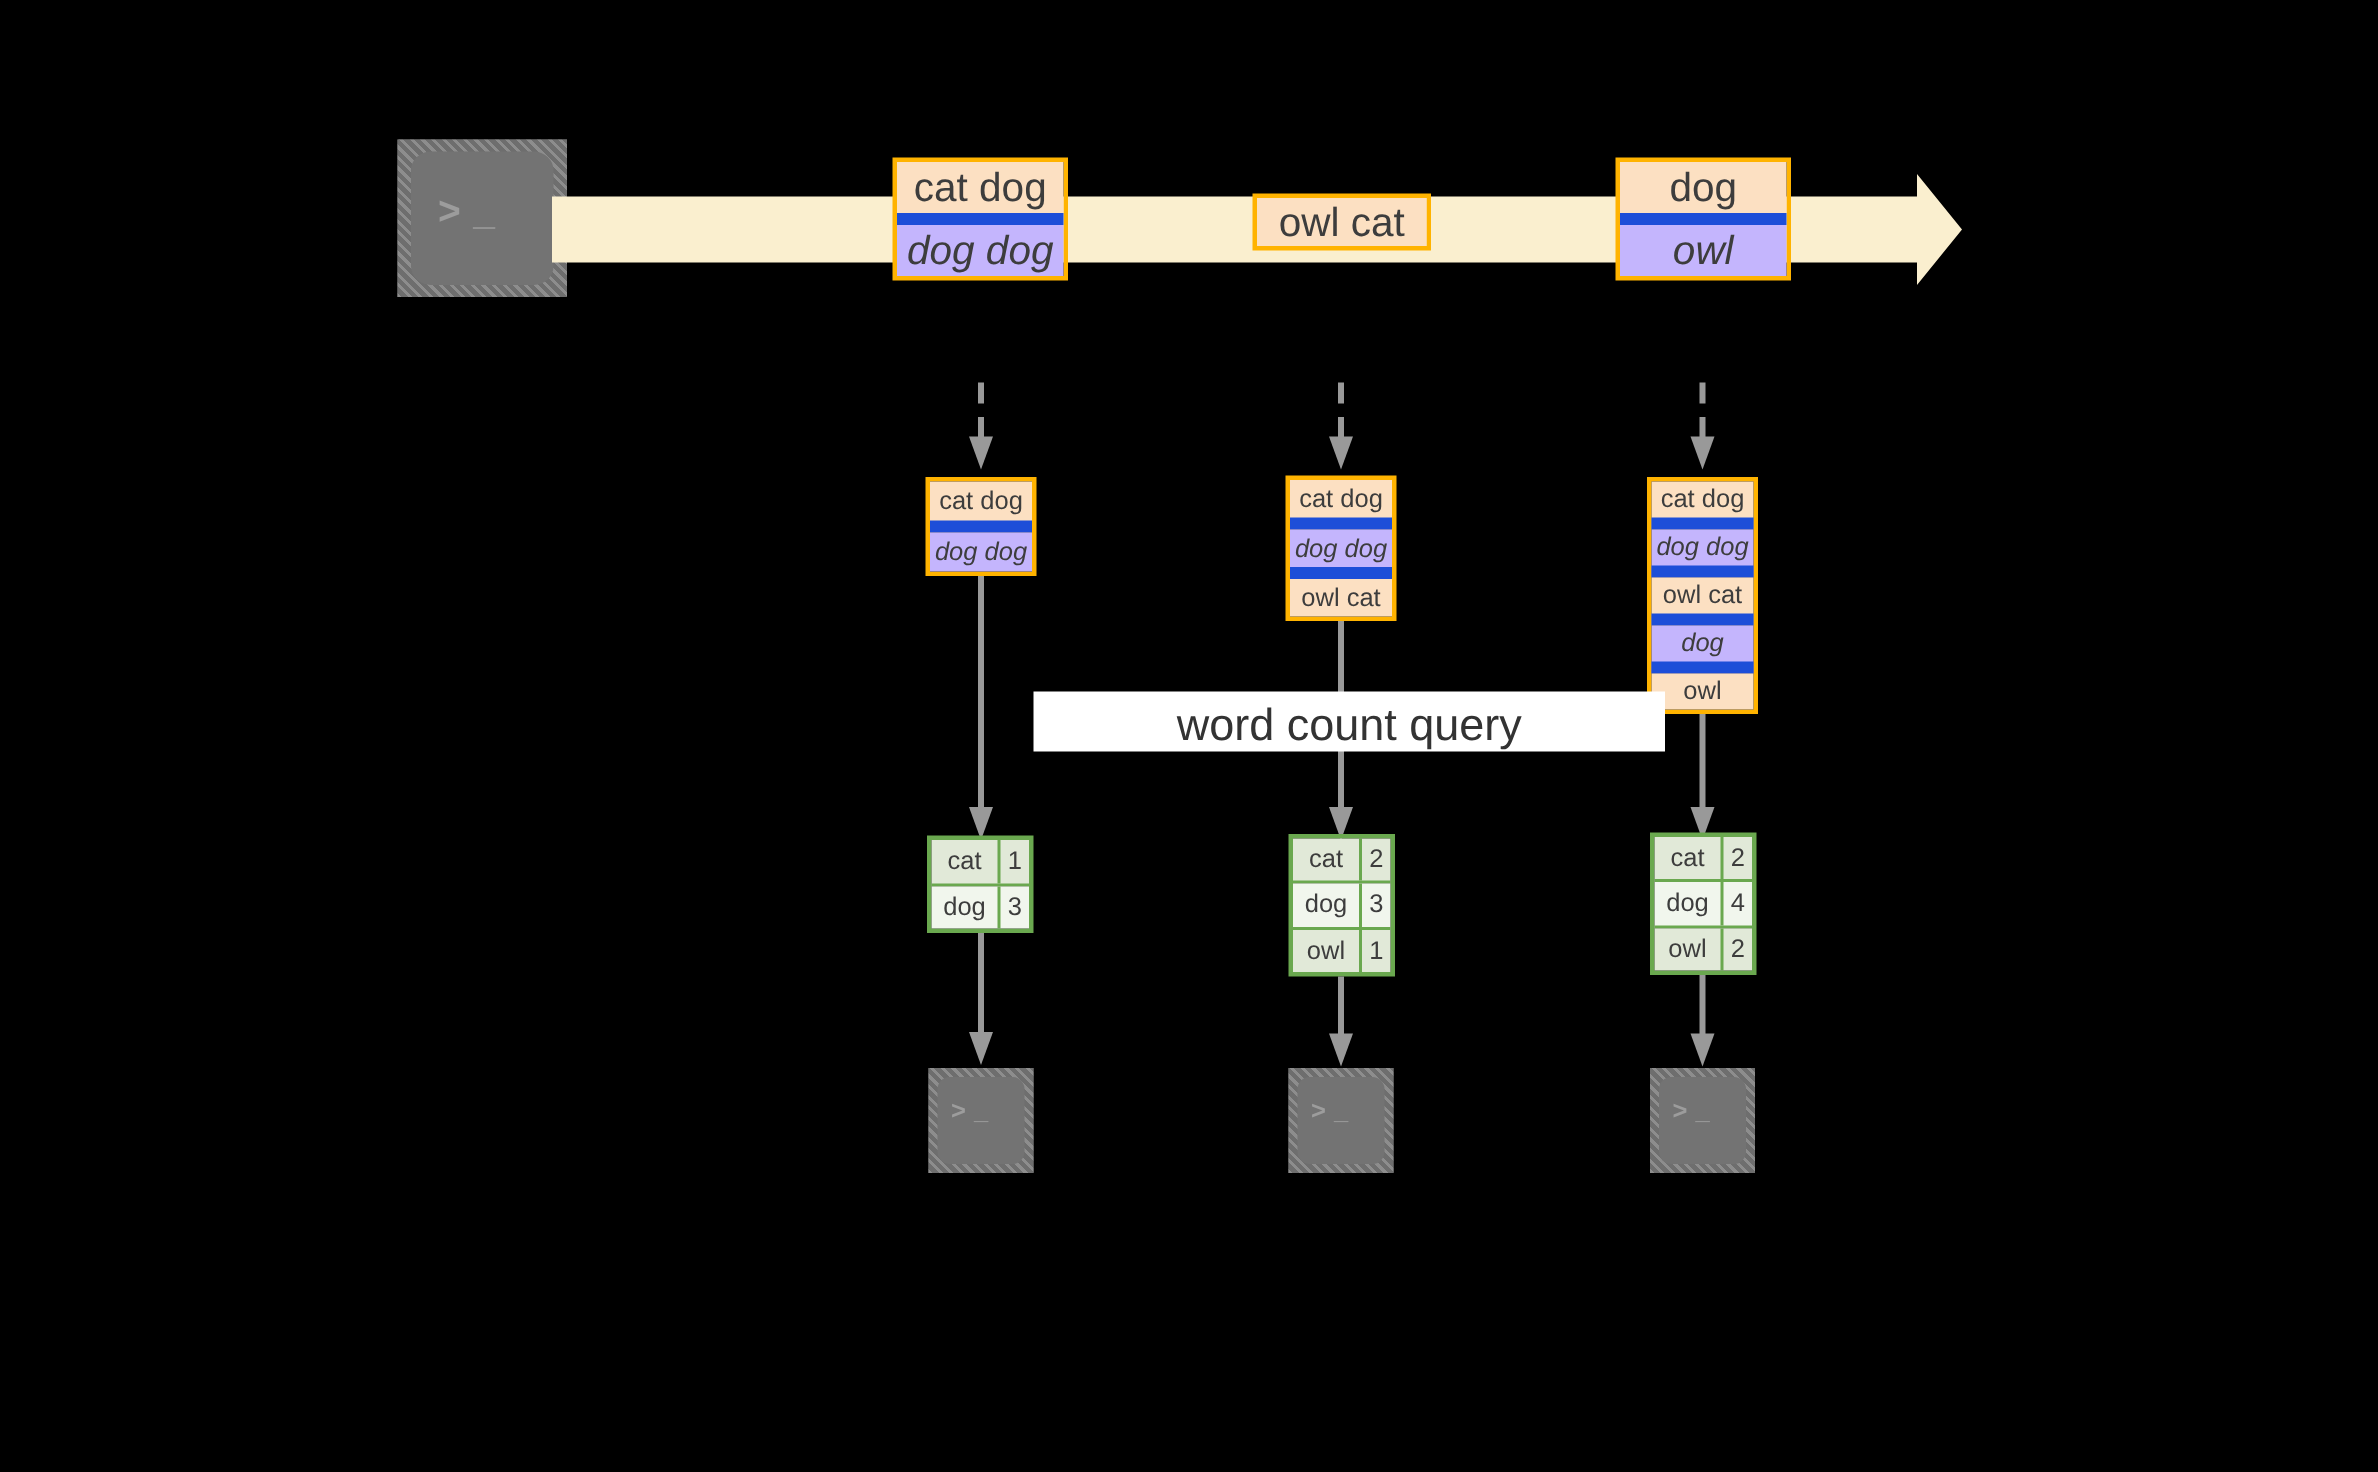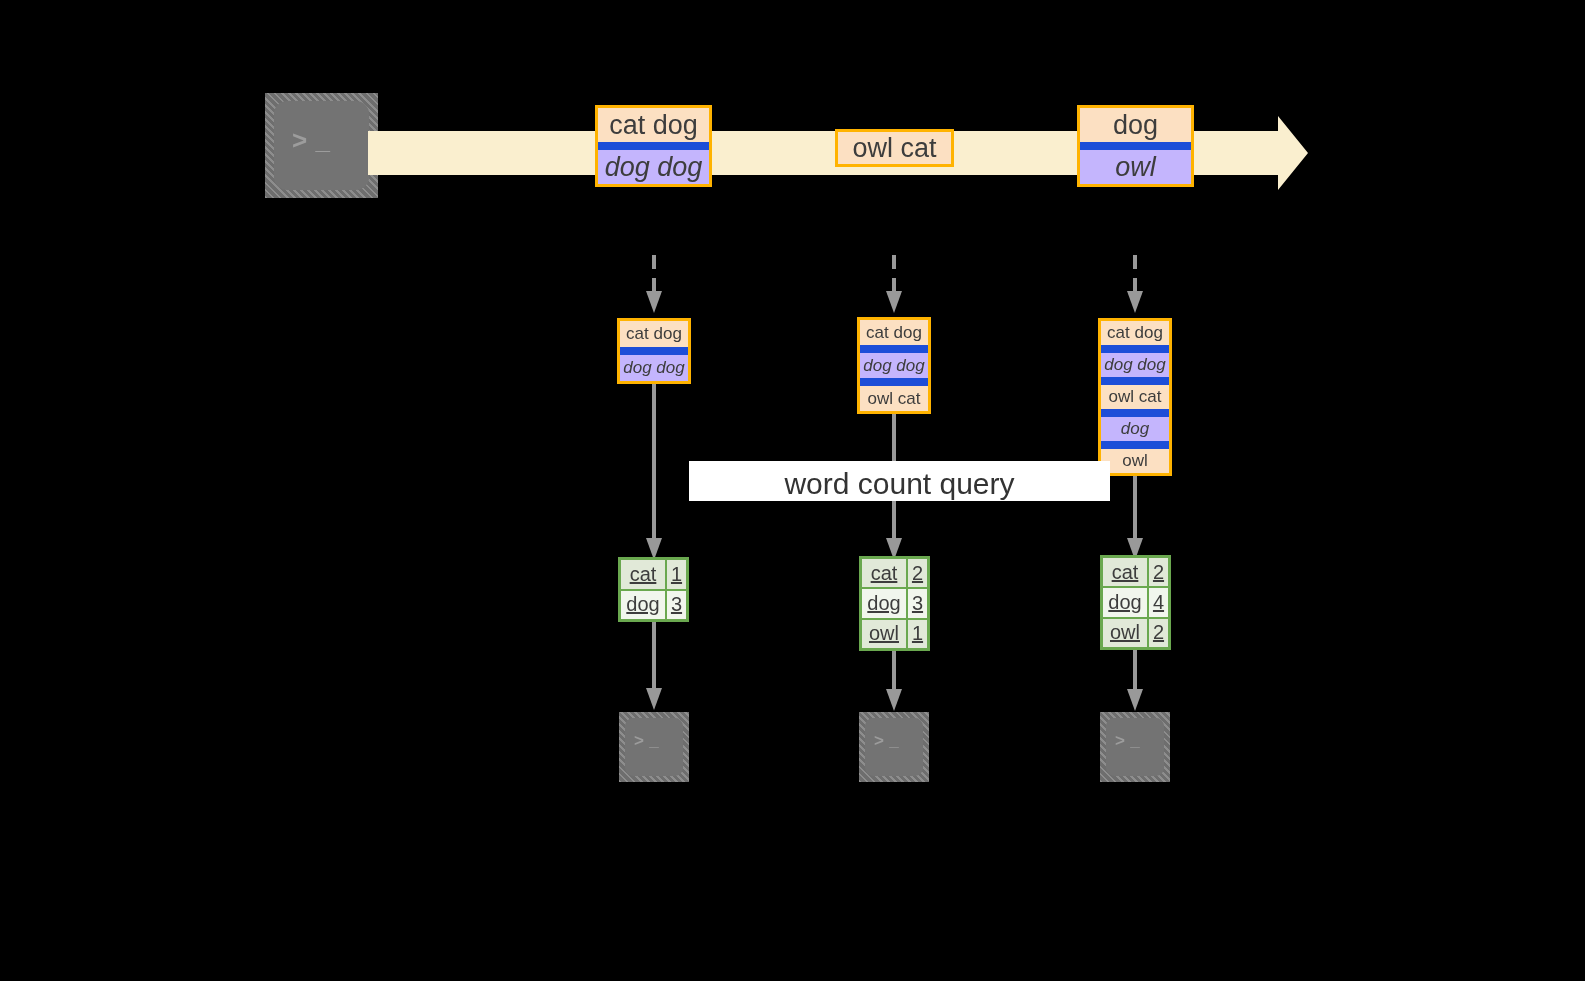--- a/index.html
+++ b/index.html
@@ -93,23 +93,22 @@
   }
   .counttable .row.alt { background: #F1F6ED; }
   .counttable .row:last-child { border-bottom: none; }
   .counttable .row .k,
   .counttable .row .v {
     box-sizing: border-box;
     display: flex;
     align-items: center;
     justify-content: center;
     color: #3d3d3d;
-    font-size: 20px;
+    font-size: 17px;
     white-space: nowrap;
-    text-decoration: underline;
   }
   .counttable .row .k {
     flex: 0 0 46px;
     border-right: 2px solid #6AA84F;
   }
   .counttable .row .v { flex: 1 1 auto; }
 
   
   .conn {
     position: absolute;

